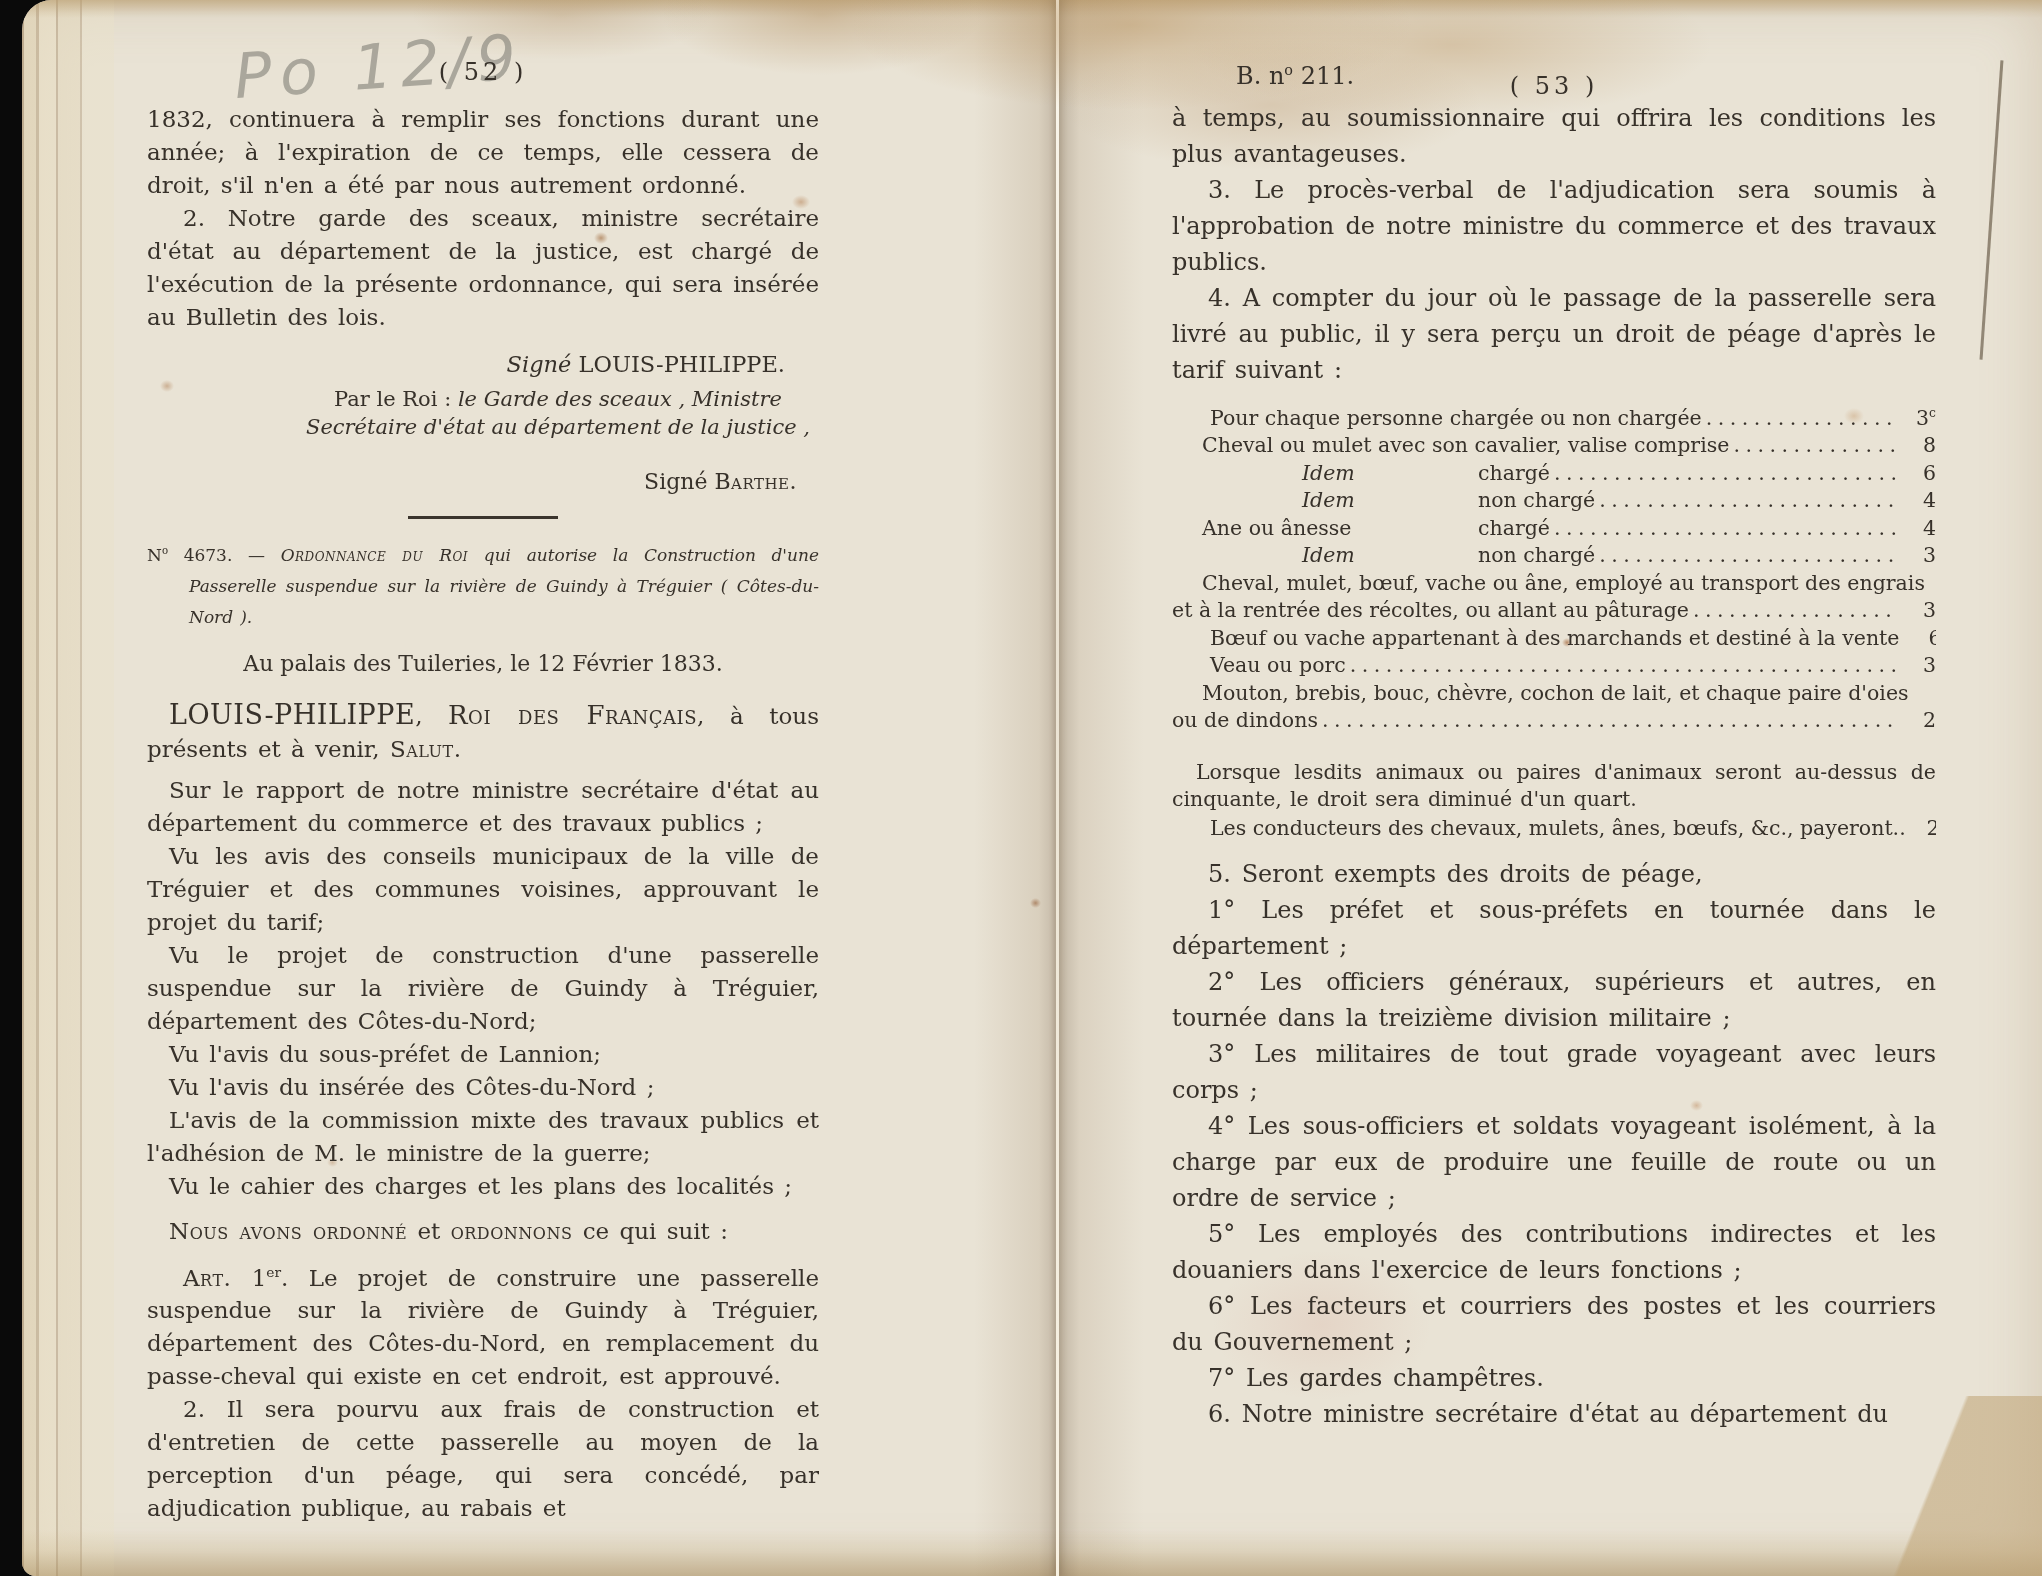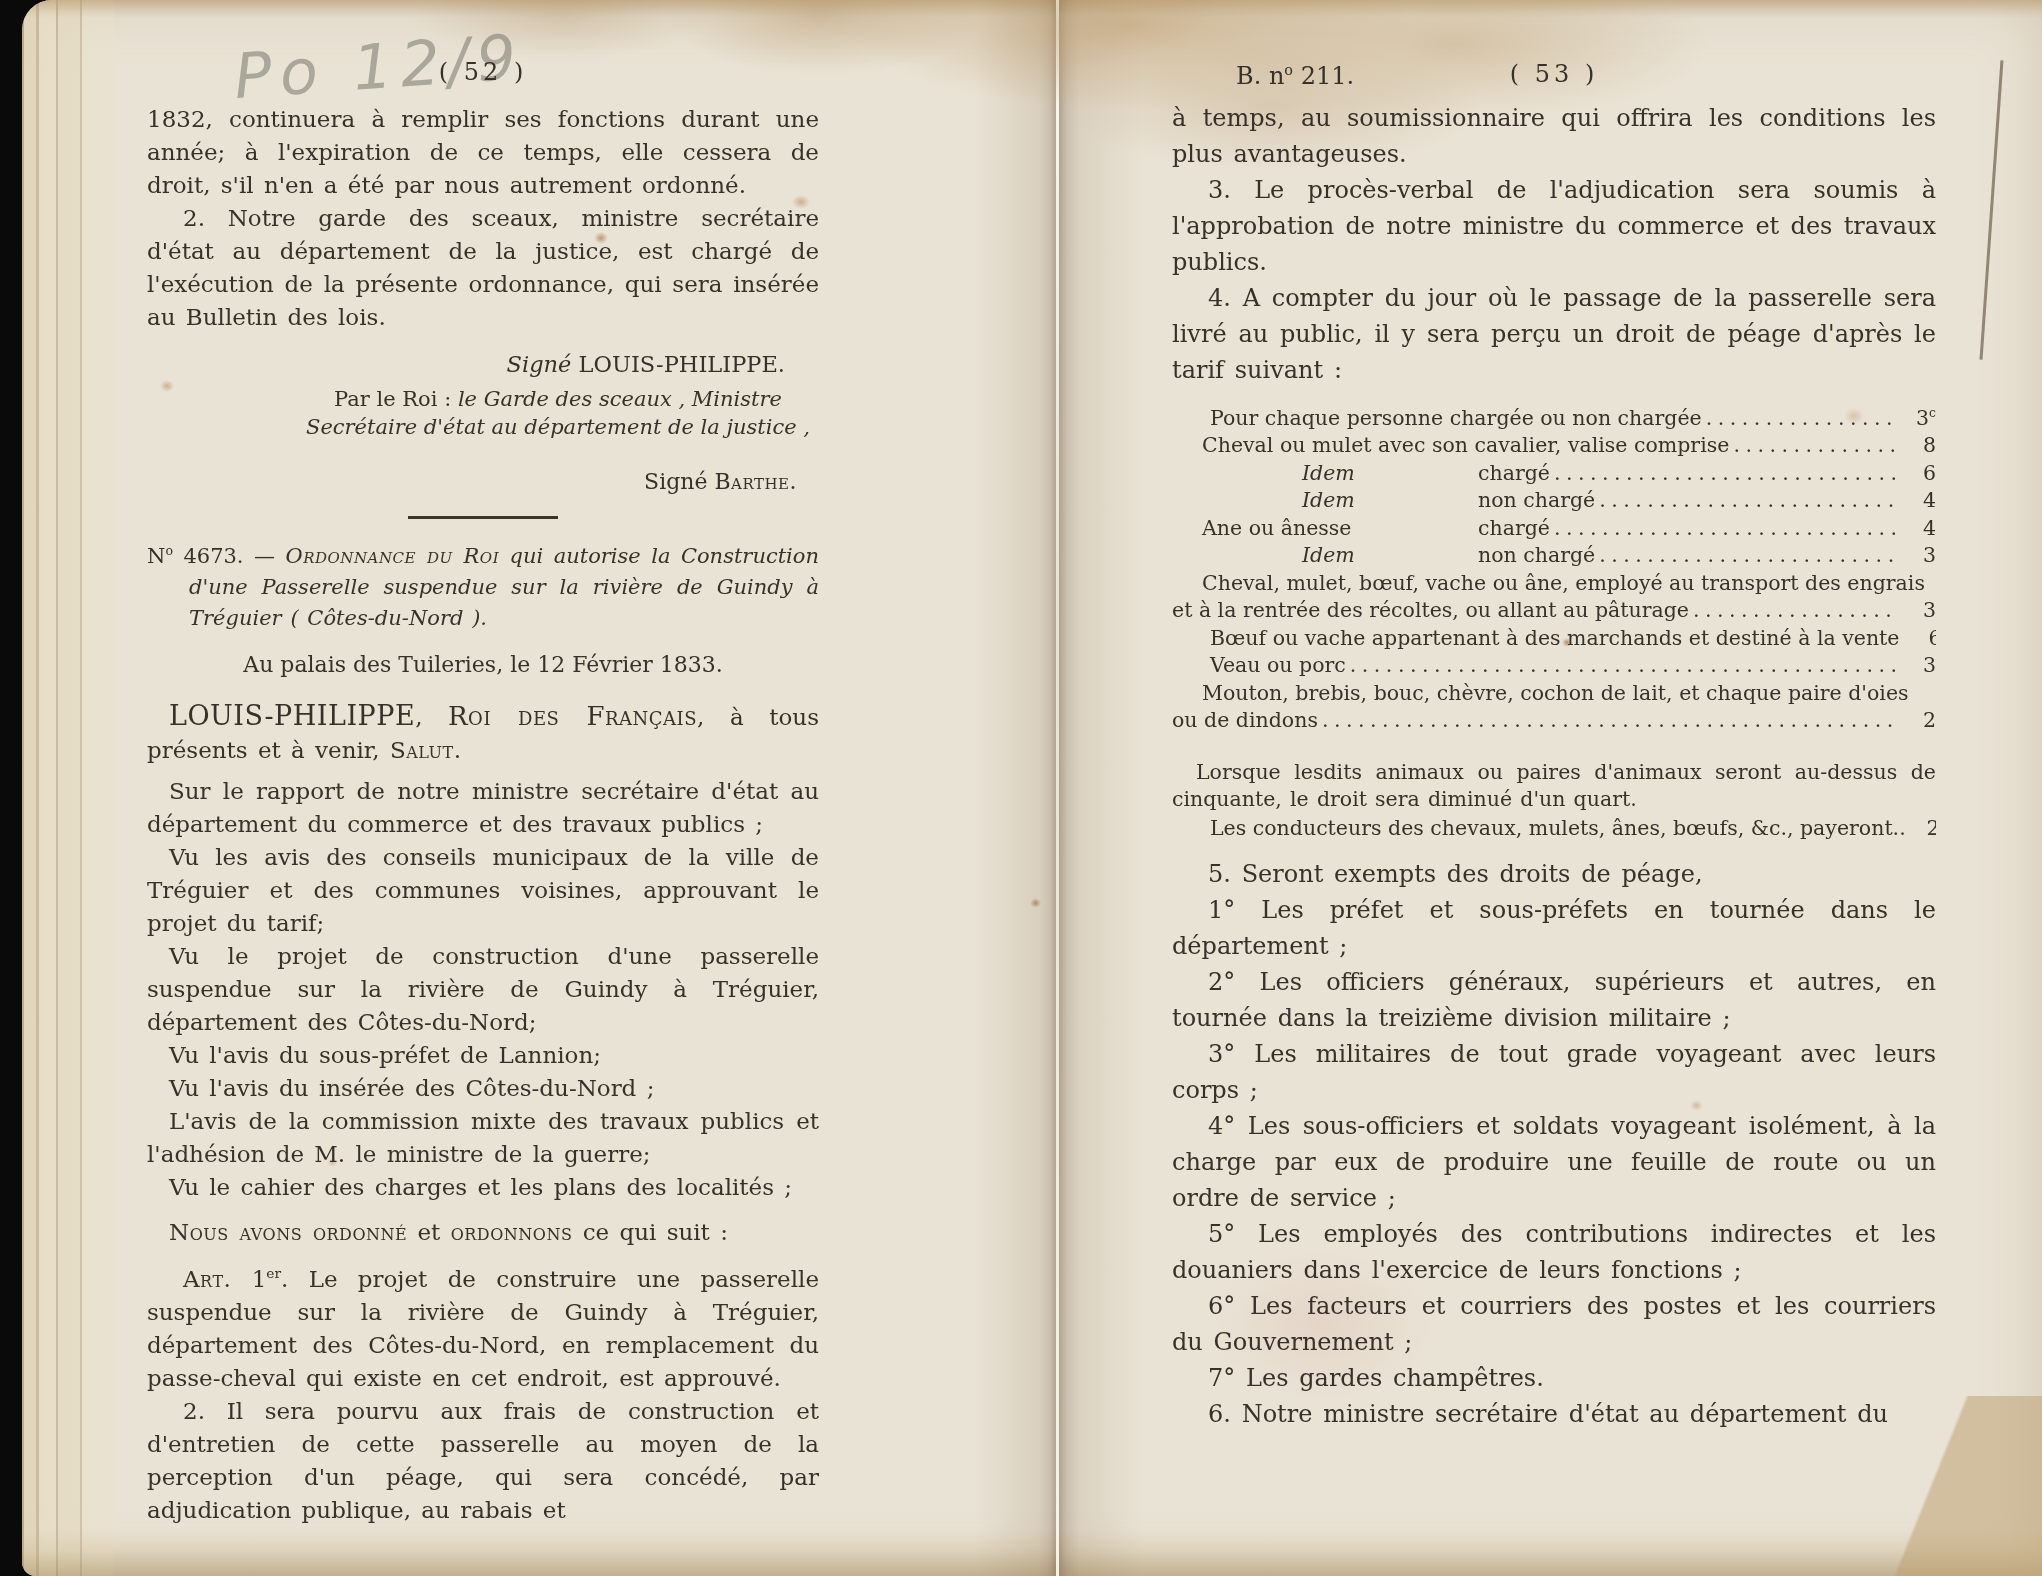--- a/index.html
+++ b/index.html
@@ -58,40 +58,40 @@
   .annotation{position:absolute;left:212px;top:30px;font-family:"DejaVu Sans",sans-serif;
         font-style:italic;font-size:62px;letter-spacing:8px;color:rgba(128,126,118,.6);
         transform:rotate(-4deg);}
   
   .page{position:absolute;top:0;height:1576px;overflow:hidden;}
   .page-left{left:125px;width:672px;font-size:23px;line-height:33px;}
   .page-right{left:1150px;width:764px;font-size:24px;line-height:36px;}
   .pg-header{text-align:center;letter-spacing:4px;margin:56px 0 14px;font-size:24px;}
   .pg-header-row{position:relative;height:40px;margin-top:52px;margin-bottom:8px;font-size:24px;}
   .hdr-left{position:absolute;left:64px;top:0;}
-  .hdr-center{position:absolute;left:50%;transform:translateX(-50%);top:4px;letter-spacing:4px;}
+  .hdr-center{position:absolute;left:50%;transform:translateX(-50%);top:16px;letter-spacing:4px;}
   
   .blk{margin:0;}
   .p{text-align:justify;word-spacing:.13em;}
   .ind{text-indent:36px;}
   .ind2{text-indent:22px;}
   .flush{text-indent:0;}
   .sp{margin-top:12px;margin-bottom:8px;}
   .sp2{margin-top:8px;}
   .i{font-style:italic;}
   .sc{font-variant:small-caps;letter-spacing:.5px;}
   .isc{font-style:italic;font-variant:small-caps;letter-spacing:.5px;}
   .sup{font-size:60%;vertical-align:super;letter-spacing:0;}
   .lg{font-size:27px;letter-spacing:.5px;}
   .sclg{font-variant:small-caps;font-size:26px;letter-spacing:.5px;}
   .sig-right{text-align:right;padding-right:34px;margin-top:14px;font-size:22.5px;}
   .sig-center{text-align:center;padding-left:150px;font-size:21px;line-height:28px;margin-top:4px;}
   .sig-right2{text-align:right;padding-right:22px;margin-top:24px;font-size:22px;}
   .rule{width:150px;height:0;border-bottom:3px solid #3b352d;margin:18px auto 16px;}
-  .heading{padding-left:42px;text-indent:-42px;margin:4px 0 12px;font-size:21px;line-height:31px;
+  .heading{padding-left:42px;text-indent:-42px;margin:4px 0 12px;font-size:17px;line-height:31px;
            text-align:justify;word-spacing:.1em;}
   .center{text-align:center;}
   .date{margin:14px 0 18px;font-size:22px;}
   .lp{margin-bottom:8px;}
   
   .tariff{margin:12px 0 14px;}
   .t-row{display:flex;align-items:baseline;font-size:20.5px;line-height:27.5px;}
   .t-c1{flex:0 0 auto;display:inline-block;}
   .t-label{white-space:nowrap;}
   .t-dots{flex:1 1 0;overflow:hidden;white-space:nowrap;letter-spacing:5.5px;margin:0 4px;min-width:0;}

